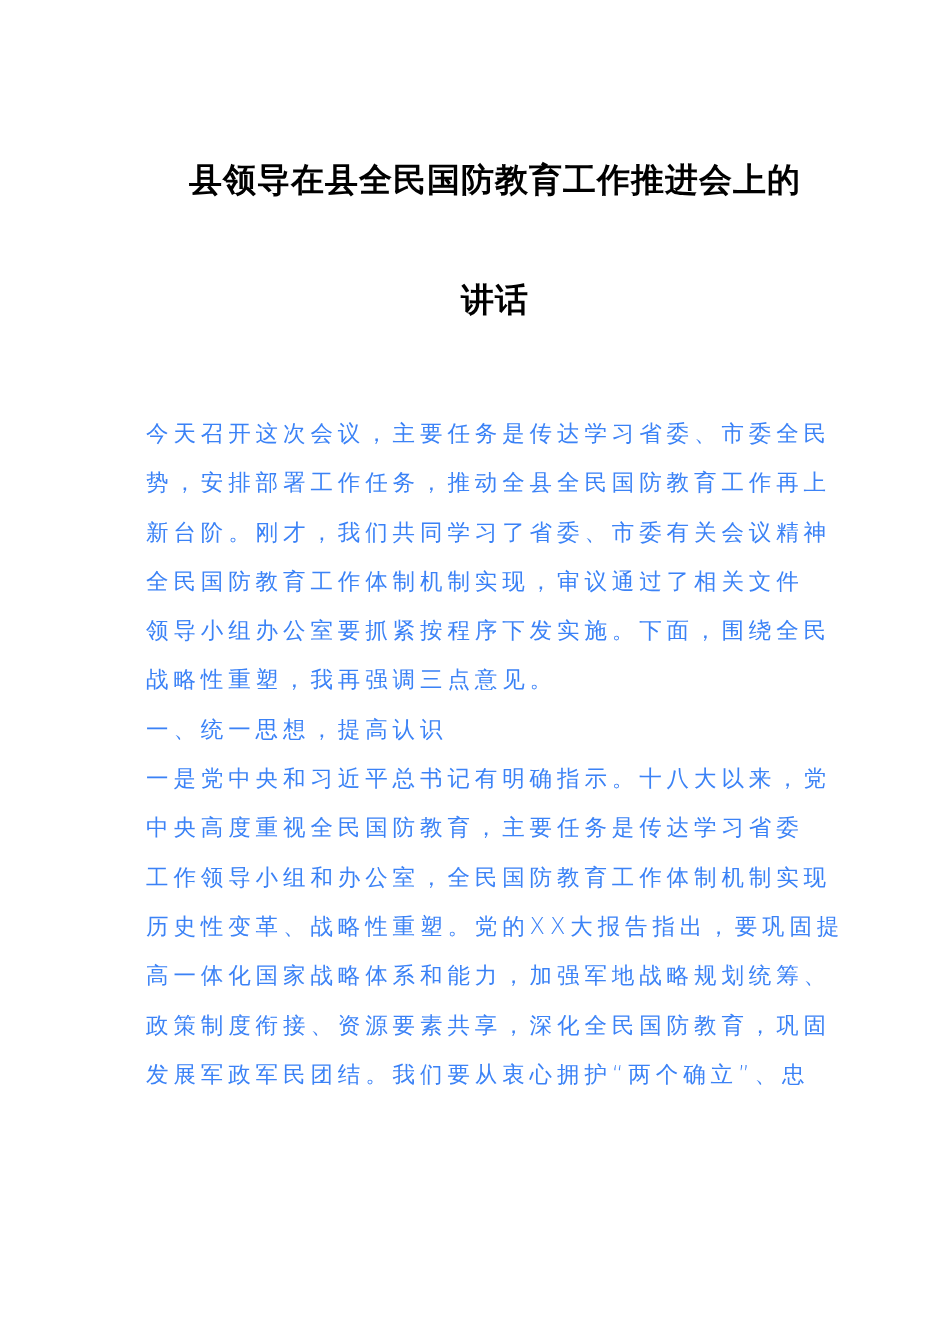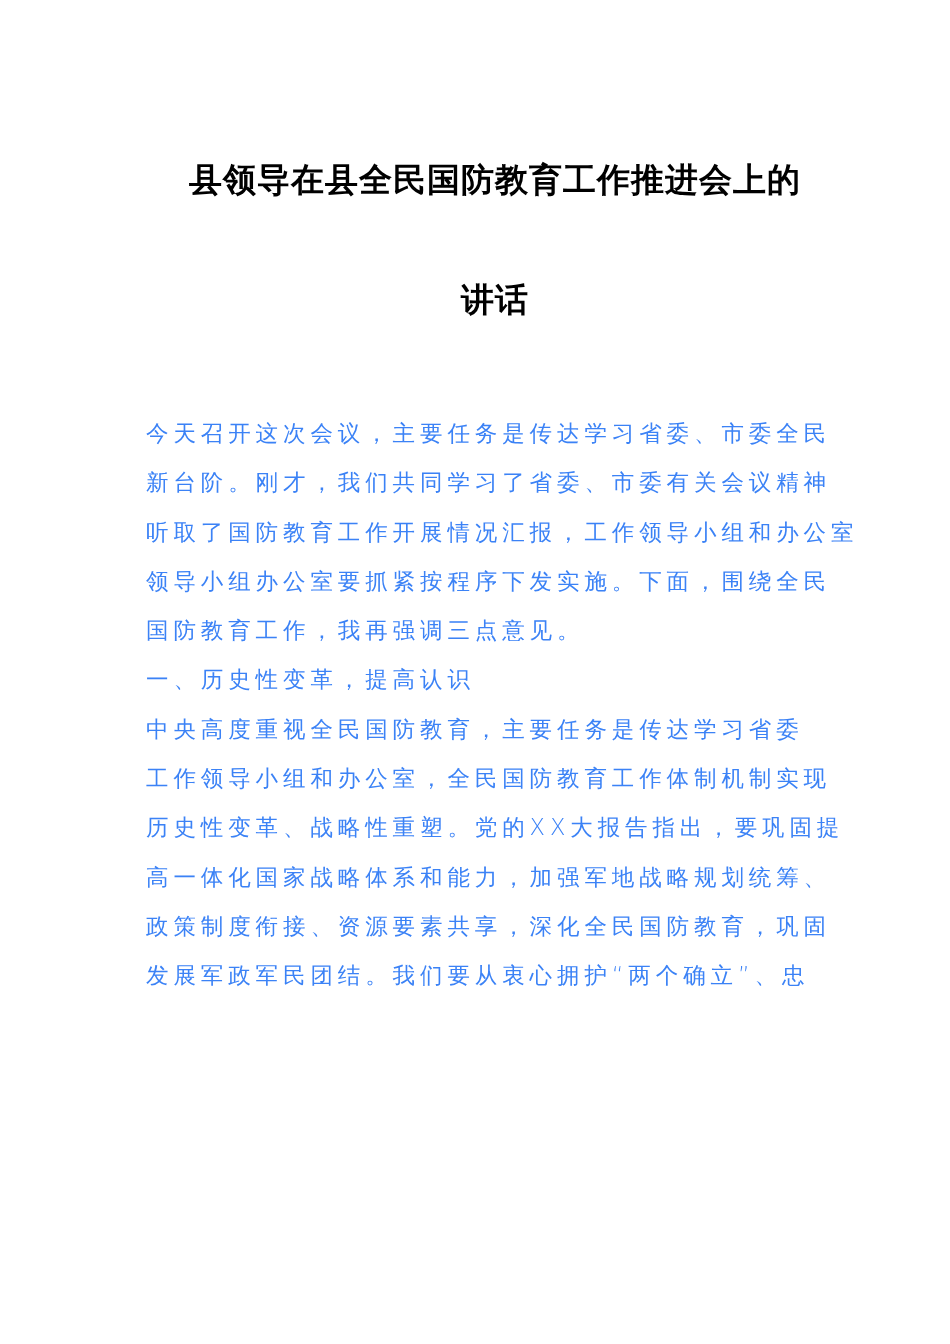--- a/index.html
+++ b/index.html
@@ -18,25 +18,27 @@
 </style>
 </head>
 <body>
 
 <div class="page">
   <div class="title title1">县领导在县全民国防教育工作推进会上的</div>
   <div class="title title2">讲话</div>
 
   <div class="body">
     <div class="line">今天召开这次会议，主要任务是传达学习省委、市委全民</div>
+    <div class="line">势，安排部署工作任务，推动全县全民国防教育工作再上</div>
     <div class="line">新台阶。刚才，我们共同学习了省委、市委有关会议精神</div>
-    <div class="line">听取了国防教育工作开展情况汇报，工作领导小组和办公室</div>
+    <div class="line">全民国防教育工作体制机制实现，审议通过了相关文件</div>
     <div class="line">领导小组办公室要抓紧按程序下发实施。下面，围绕全民</div>
-    <div class="line">国防教育工作，我再强调三点意见。</div>
-    <div class="line">一、历史性变革，提高认识</div>
+    <div class="line">战略性重塑，我再强调三点意见。</div>
+    <div class="line">一、统一思想，提高认识</div>
+    <div class="line">一是党中央和习近平总书记有明确指示。十八大以来，党</div>
     <div class="line">中央高度重视全民国防教育，主要任务是传达学习省委</div>
     <div class="line">工作领导小组和办公室，全民国防教育工作体制机制实现</div>
     <div class="line">历史性变革、战略性重塑。党的XX大报告指出，要巩固提</div>
     <div class="line">高一体化国家战略体系和能力，加强军地战略规划统筹、</div>
     <div class="line">政策制度衔接、资源要素共享，深化全民国防教育，巩固</div>
     <div class="line">发展军政军民团结。我们要从衷心拥护“两个确立”、忠</div>
   </div>
 </div>
 
 </body></html>

